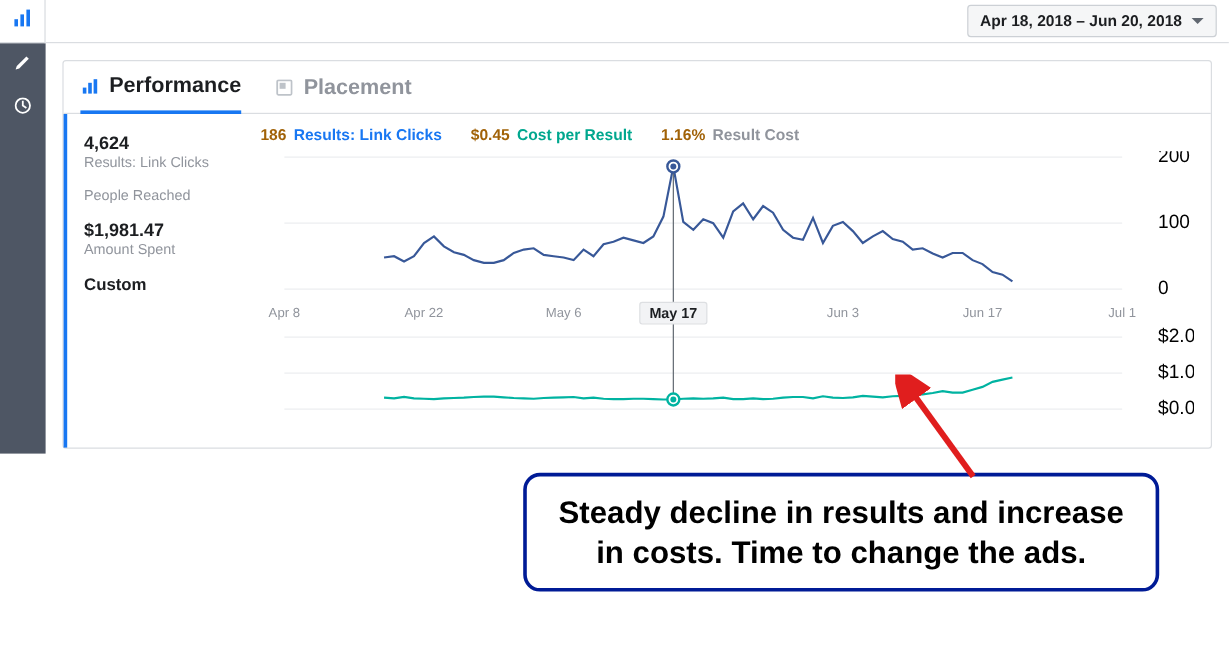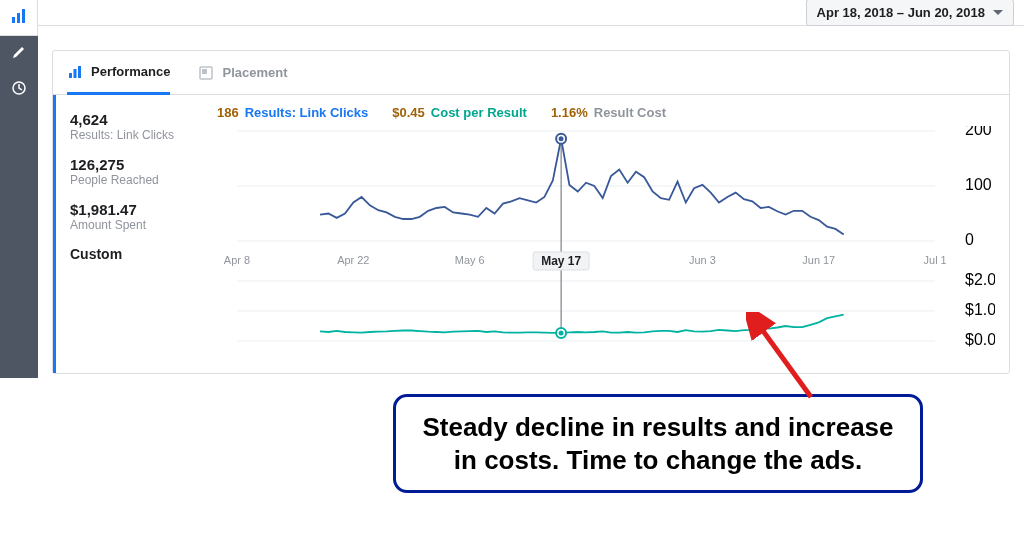--- a/index.html
+++ b/index.html
@@ -1,26 +1,26 @@
 <!DOCTYPE html>
 <html><head>
 <meta charset="utf-8">
 <style>
   * { box-sizing: border-box; margin: 0; padding: 0; }
   html, body { width: 1024px; height: 556px; font-family: Helvetica, Arial, sans-serif; background: #fff; overflow: hidden; }
   .sidebar { position: absolute; left: 0; top: 0; width: 38px; height: 378px; background: #4e5664; }
   .sidebar-top { width: 38px; height: 36px; background: #fff; border-bottom: 1px solid #dadde1; border-right: 1px solid #dadde1; display: flex; align-items: center; justify-content: center; }
   .side-icon { width: 38px; height: 36px; display: flex; align-items: center; justify-content: center; }
-  .topbar { position: absolute; left: 38px; top: 0; right: 0; height: 26px; border-bottom: 1px solid #dadde1; background: #fff; display: flex; align-items: center; justify-content: flex-end; padding-right: 10px; }
+  .topbar { position: absolute; left: 38px; top: 0; right: 0; height: 36px; border-bottom: 1px solid #dadde1; background: #fff; display: flex; align-items: center; justify-content: flex-end; padding-right: 10px; }
   .date-btn { border: 1px solid #ccd0d5; border-radius: 3px; background: #f5f6f7; padding: 5px 10px; font-size: 13px; font-weight: bold; color: #1c1e21; display: flex; align-items: center; gap: 8px; cursor: pointer; }
   .date-btn .caret { width: 0; height: 0; border-left: 5px solid transparent; border-right: 5px solid transparent; border-top: 5px solid #606770; }
   .content { position: absolute; left: 38px; top: 36px; right: 0; bottom: 0; padding: 14px 14px 0 14px; }
   .panel { border: 1px solid #dadde1; border-radius: 3px; background: #fff; height: 324px; position: relative; }
   .tabs { display: flex; border-bottom: 1px solid #dadde1; height: 44px; padding: 0 14px; gap: 28px; align-items: center; }
-  .tab { display: flex; align-items: center; gap: 8px; color: #90949c; font-size: 13px; font-weight: bold; height: 100%; cursor: pointer; }
+  .tab { display: flex; align-items: center; gap: 8px; color: #90949c; font-size: 18px; font-weight: bold; height: 100%; cursor: pointer; }
   .tab.active { color: #1c1e21; border-bottom: 3px solid #1877f2; margin-bottom: -1px; }
   .tab .tab-icon { width: 16px; height: 16px; display: inline-flex; align-items: center; justify-content: center; }
   .panel-body { display: flex; position: absolute; top: 44px; bottom: 0; left: 0; right: 0; }
   .stats { width: 164px; padding: 16px 0 0 14px; border-left: 3px solid #1877f2; margin: 0; }
   .stat-val { color: #1c1e21; font-size: 15px; font-weight: bold; }
   .stat-lbl { color: #90949c; font-size: 12px; margin-bottom: 14px; }
   .custom { color: #1c1e21; font-size: 14px; font-weight: bold; }
   .charts { flex: 1; padding: 10px 14px 0 0; position: relative; }
   .legend { display: flex; gap: 6px; align-items: baseline; font-size: 13px; margin-bottom: 6px; }
   .legend .num { color: #a16207; font-weight: bold; }
@@ -35,21 +35,21 @@
   .marker-dot-outer { fill: #fff; stroke: #385898; stroke-width: 2; }
   .marker-dot-inner { fill: #385898; }
   .marker-cost-outer { fill: #fff; stroke: #00b3a1; stroke-width: 2; }
   .marker-cost-inner { fill: #00b3a1; }
   .xlabel { fill: #90949c; font-size: 11px; text-anchor: middle; }
   .xlabel-sel rect { fill: #f2f3f5; stroke: #dddfe2; rx:2; }
   .xlabel-sel text { fill: #1c1e21; font-weight: bold; text-anchor: middle; font-size: 12px; }
   .accent { color: #1877f2; }
 
   
-  .annotation { position: absolute; left: 393px; top: 394px; width: 530px; border: 3px solid #001b96; border-radius: 14px; background: #fff; padding: 14px 22px; }
+  .annotation { position: absolute; left: 436px; top: 394px; width: 530px; border: 3px solid #001b96; border-radius: 14px; background: #fff; padding: 14px 22px; }
   .annotation-text { font-size: 26px; font-weight: bold; text-align: center; color: #000; line-height: 1.25; }
   .arrow { position: absolute; left: 746px; top: 312px; width: 80px; height: 90px; pointer-events: none; }
 </style>
 </head>
 <body>
 
 <div class="sidebar">
   <div class="sidebar-top">
     <span>
       <svg width="16" height="16" viewBox="0 0 16 16">
@@ -104,21 +104,20 @@
             </svg>
         </span>
         <span>Placement</span>
       </div>
     </div>
 
     <div class="panel-body">
       <div class="stats">
         <div class="stat-val">4,624</div>
         <div class="stat-lbl">Results: Link Clicks</div>
-        <div class="stat-val">126,275</div>
         <div class="stat-lbl">People Reached</div>
         <div class="stat-val">$1,981.47</div>
         <div class="stat-lbl">Amount Spent</div>
         <div class="custom">Custom</div>
       </div>
 
       <div class="charts">
         <div class="legend">
           <span class="num">186</span>
           <span class="lbl1">Results: Link Clicks</span>

